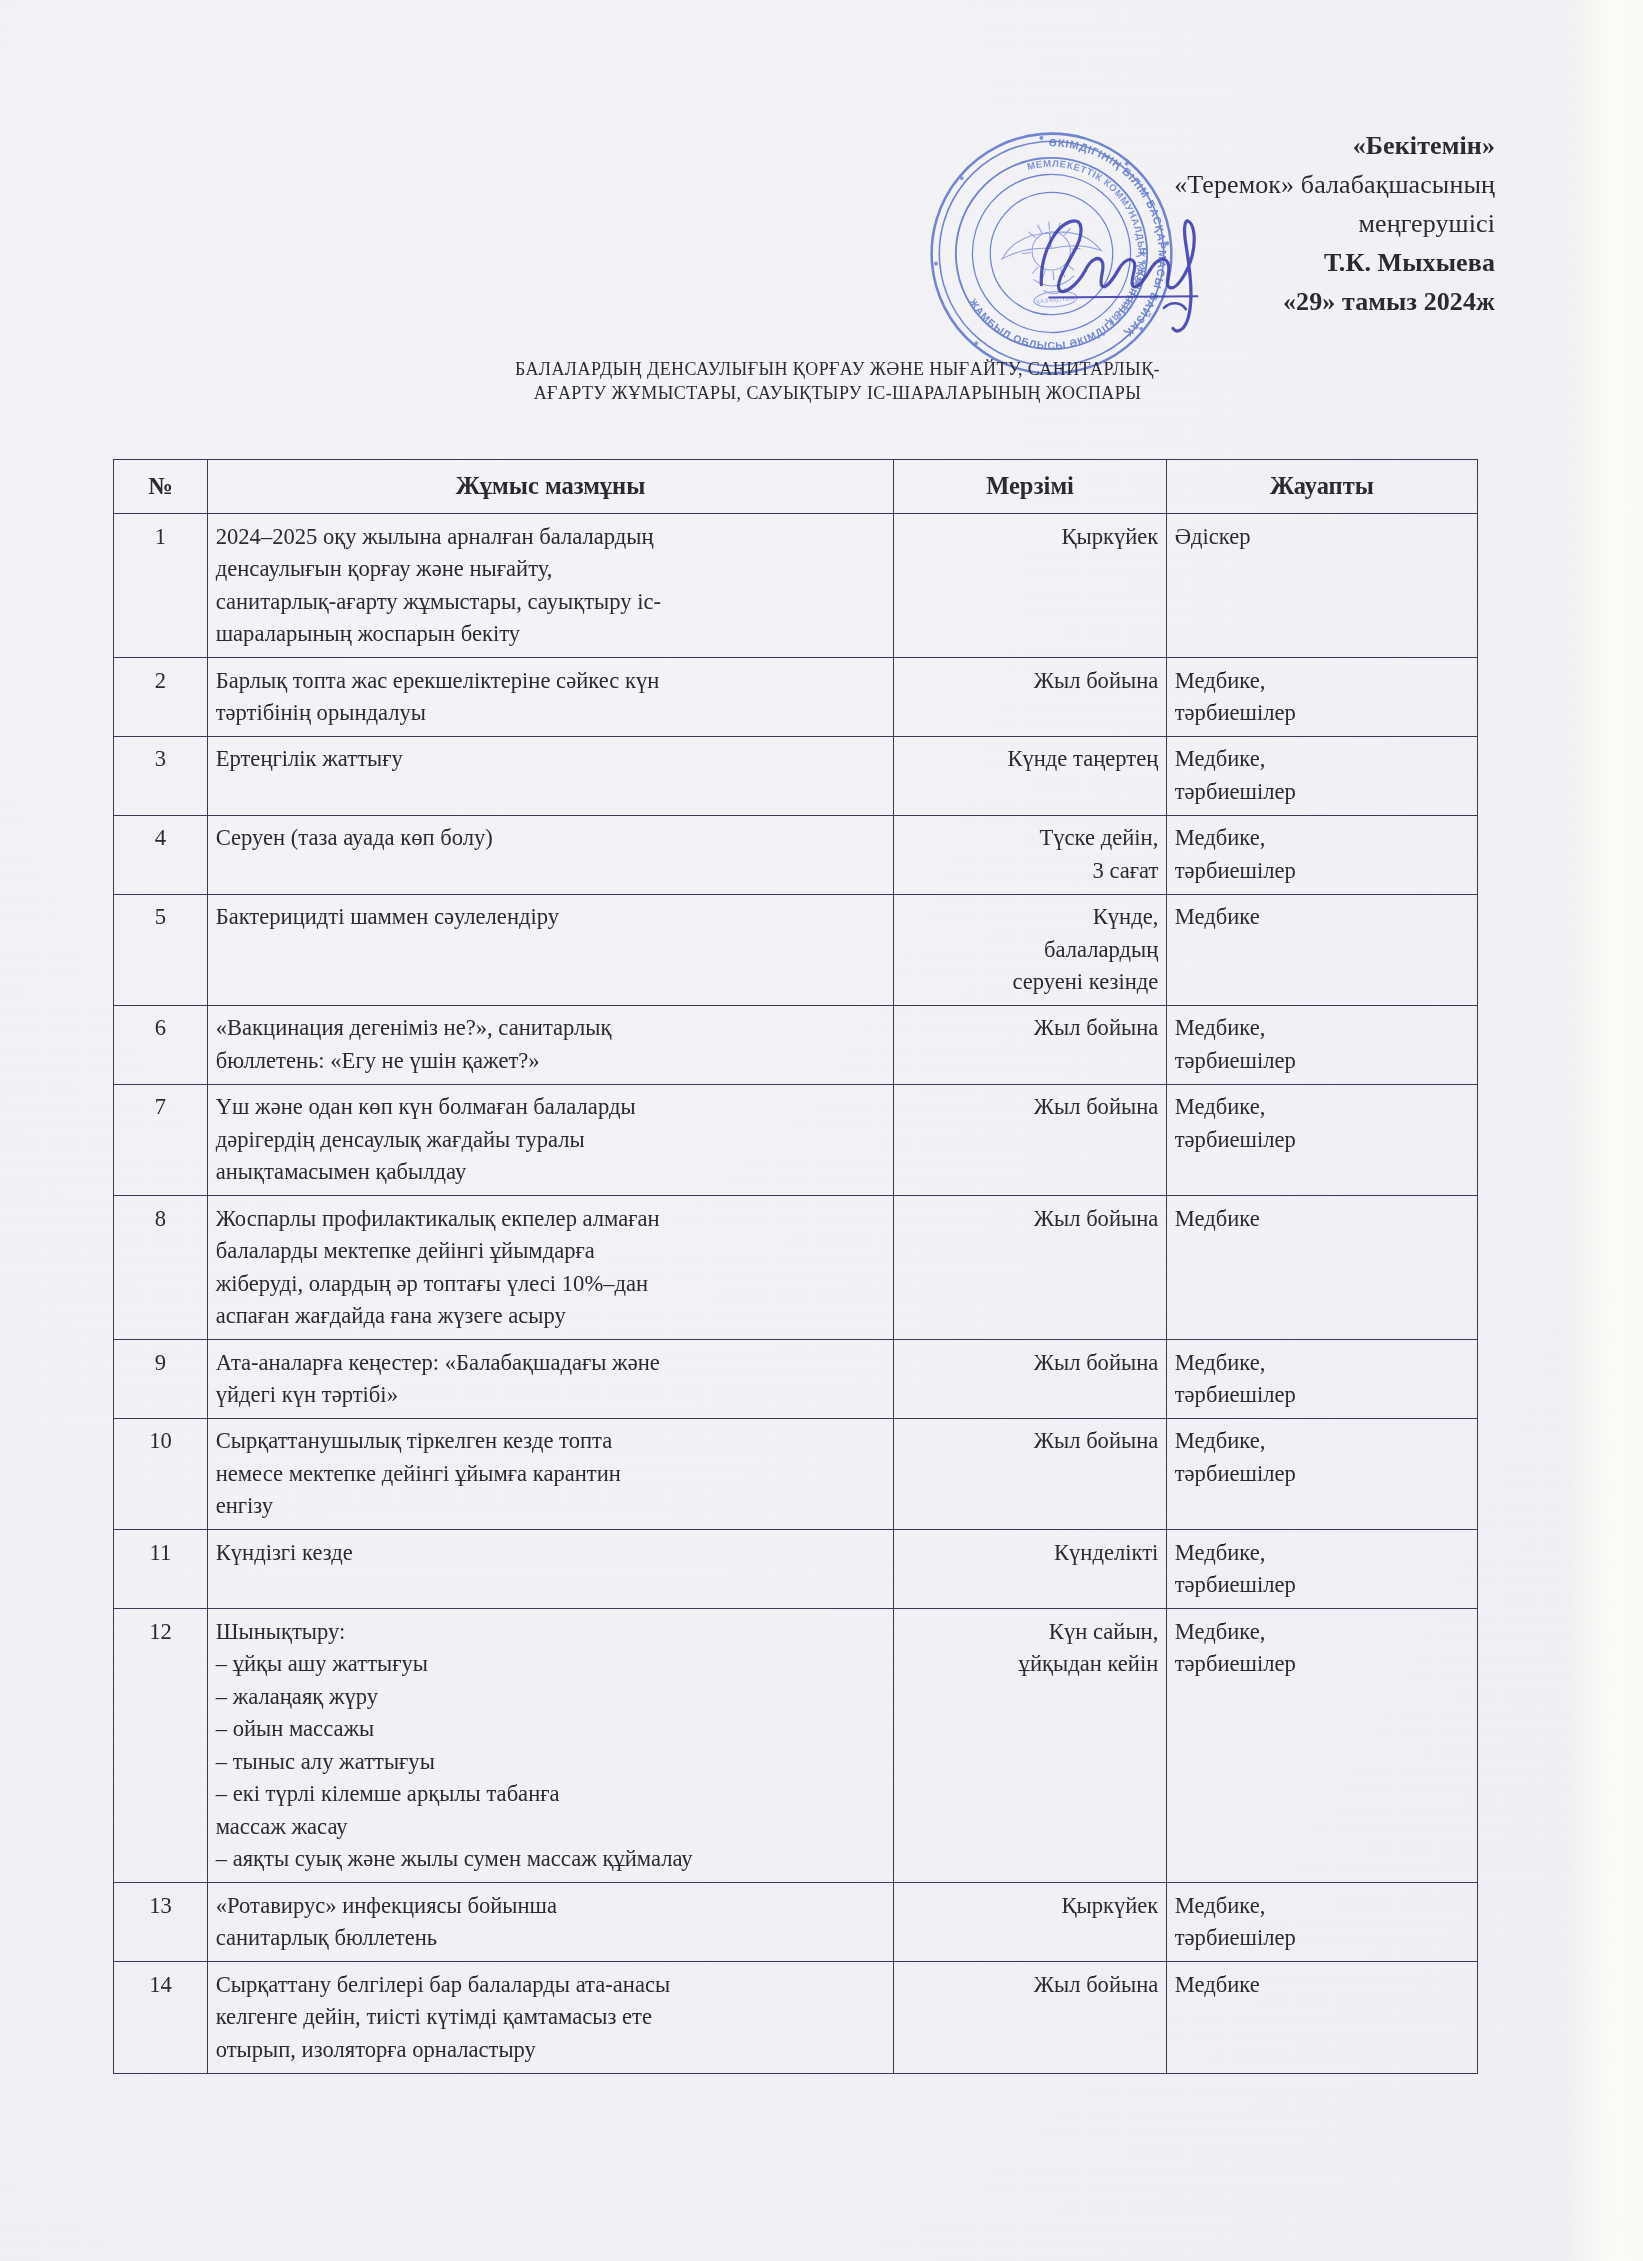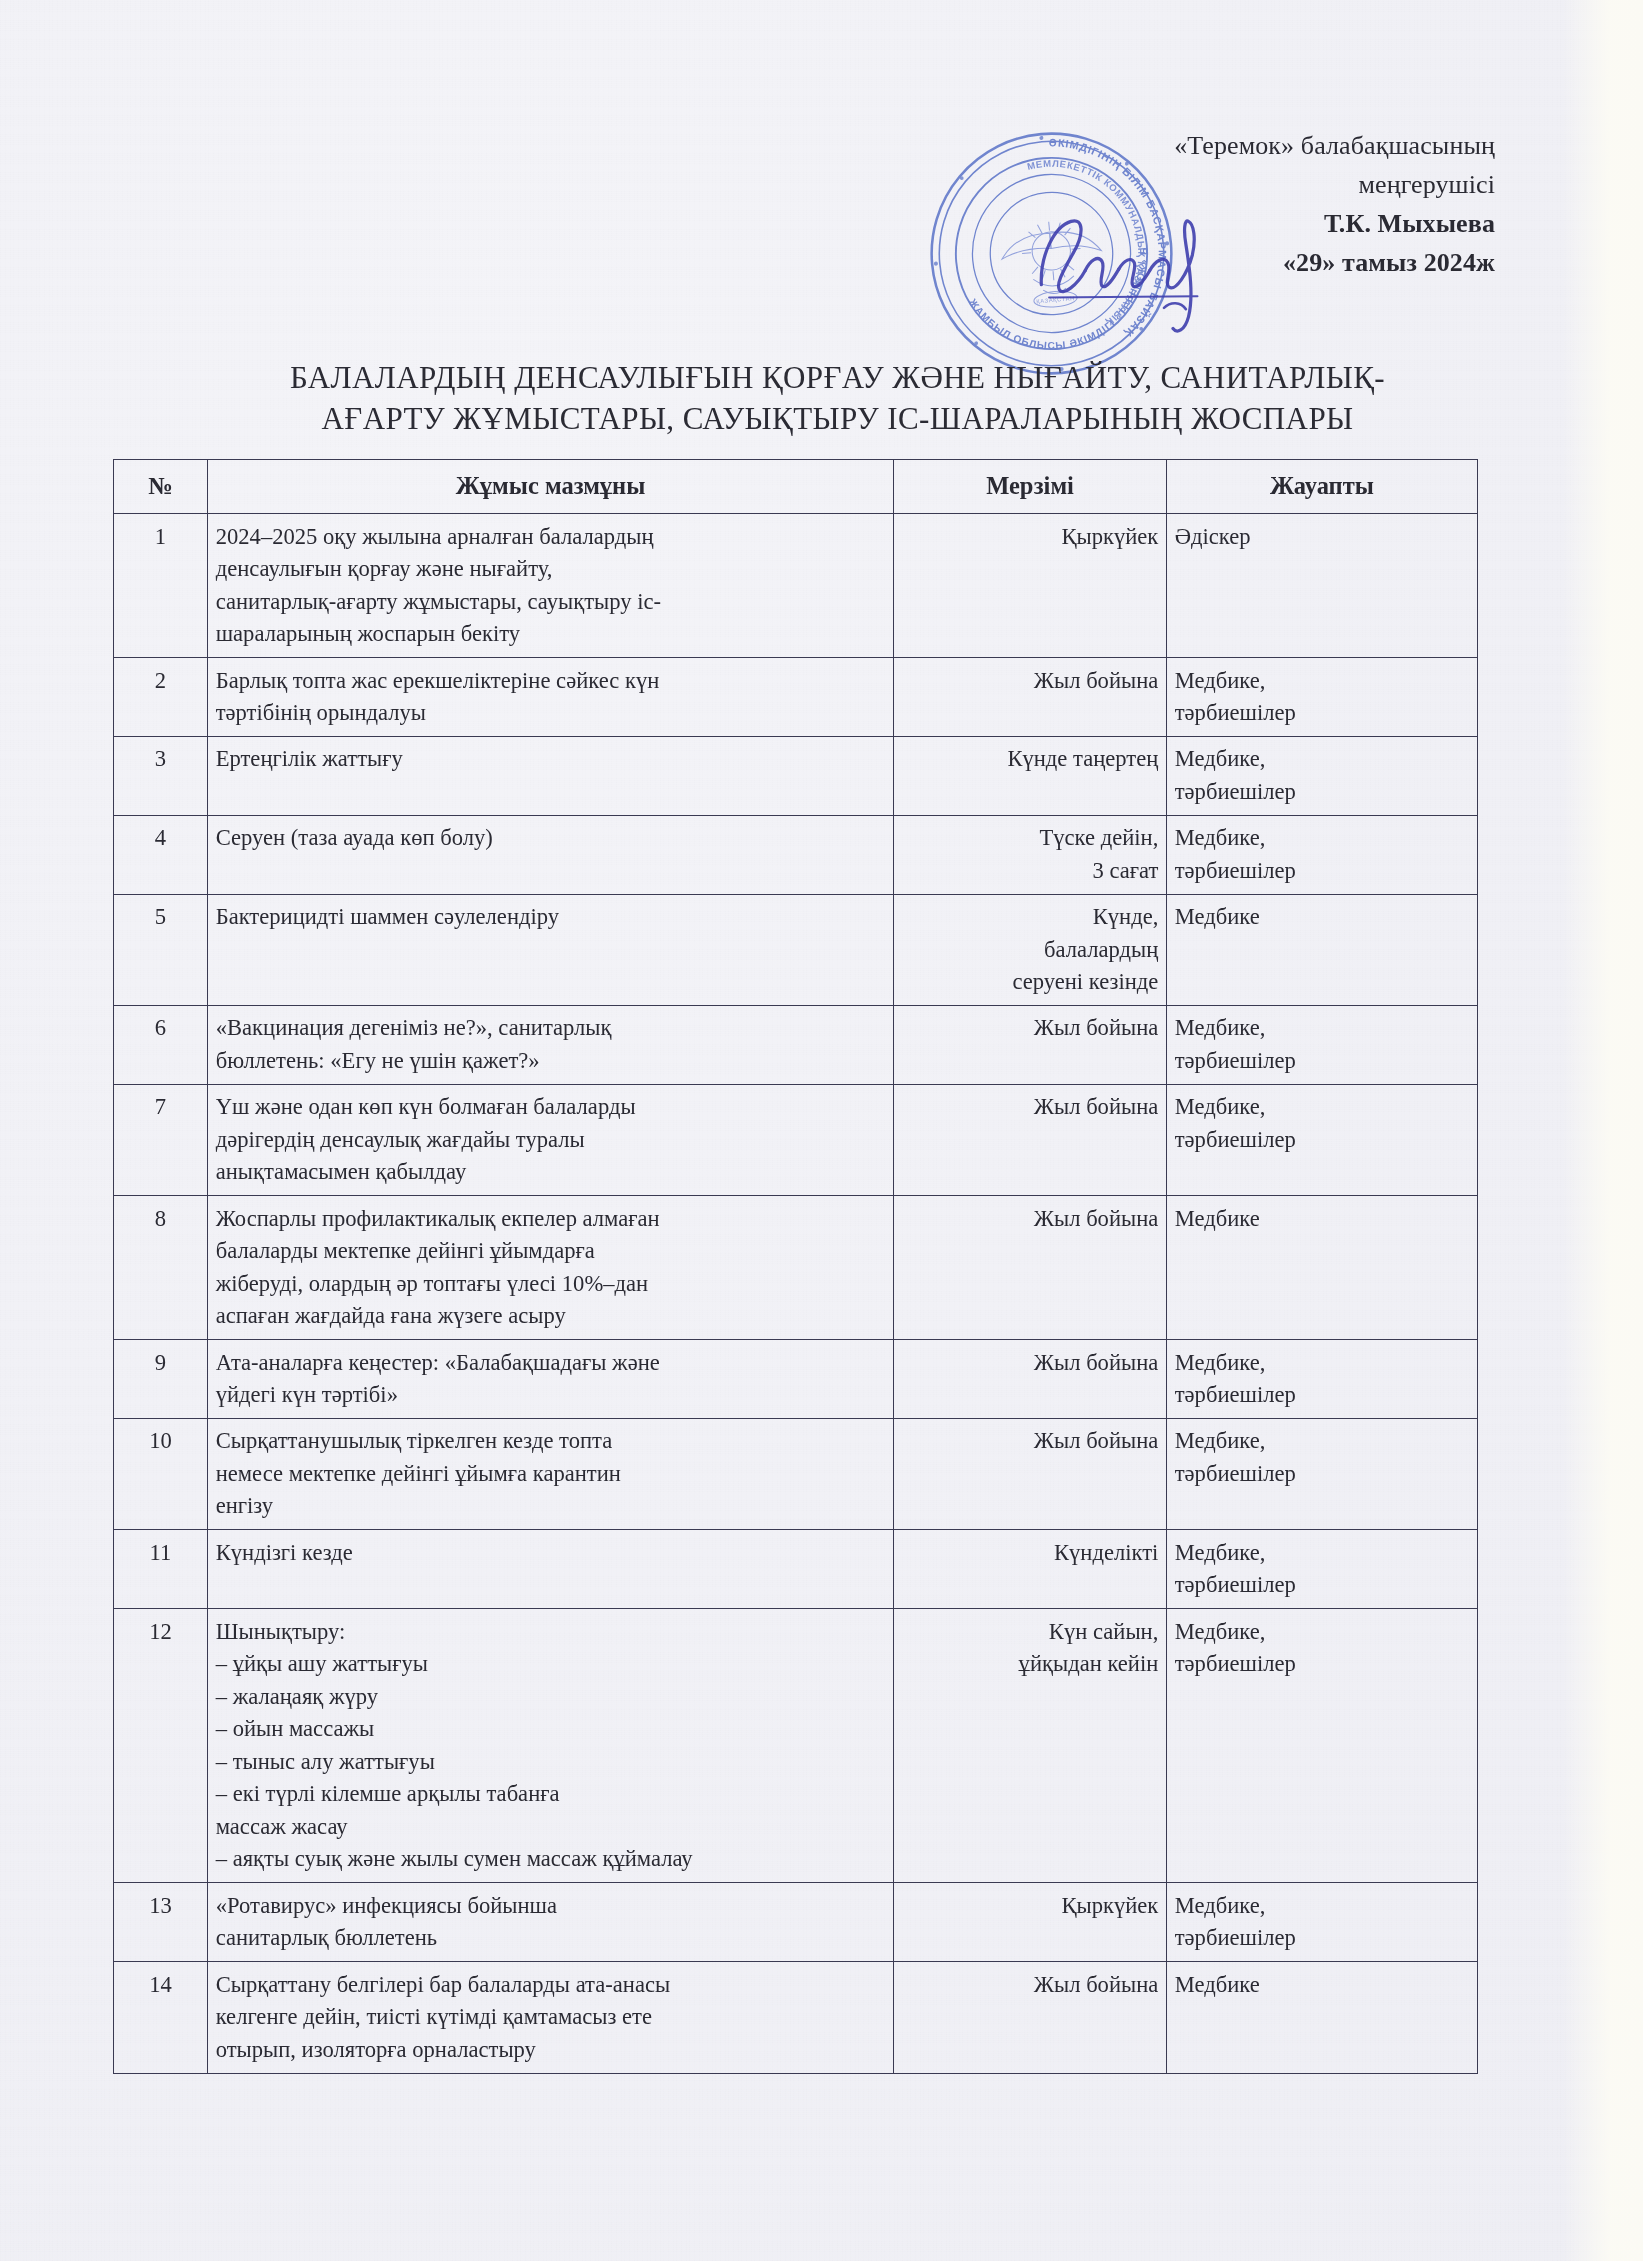--- a/index.html
+++ b/index.html
@@ -69,21 +69,21 @@
     pointer-events:none;
     opacity:.9;
   }
 
   
   #doc-title{
     position:absolute;
     left:219px;top:358px;
     width:1237px;
     text-align:center;
-    font-size:31px;
+    font-size:18px;
     line-height:1.32;
     letter-spacing:0.4px;
     color:#2b2b34;
   }
   #doc-title .ln{display:block;}
 
   
   #plan-table{
     position:absolute;
     left:113px;top:459px;
@@ -189,20 +189,21 @@
       <path d="M16 142 C14 96, 36 52, 62 44 C82 38, 82 64, 66 92 C52 118, 38 140, 44 150 C50 160, 72 142, 84 120" stroke-width="5"></path>
       <path d="M84 120 C92 104, 104 96, 110 106 C116 116, 104 136, 110 144 C116 150, 128 132, 136 118" stroke-width="5"></path>
       <path d="M136 118 C144 104, 156 98, 160 108 C164 118, 152 138, 158 144 C164 150, 176 134, 184 120" stroke-width="5"></path>
       <path d="M184 120 C192 106, 206 96, 212 108 C218 120, 206 140, 214 146 C224 152, 242 126, 250 96 C256 70, 252 48, 244 44 C238 40, 236 56, 240 80 C246 118, 252 160, 244 192 C238 214, 226 218, 220 210" stroke-width="5"></path>
       <path d="M28 162 L258 160" stroke-width="3"></path>
       <path d="M206 178 C216 168, 232 168, 240 180" stroke-width="4"></path>
     </g>
   </svg>
 
   <div id="approval">
+    <span class="ln bold">«Бекітемін»</span>
     <span class="ln">«Теремок» балабақшасының</span>
     <span class="ln">меңгерушісі</span>
     <span class="ln bold">Т.К. Мыхыева</span>
     <span class="ln bold">«29» тамыз 2024ж</span>
   </div>
 
   <div id="doc-title">
     <span class="ln">БАЛАЛАРДЫҢ ДЕНСАУЛЫҒЫН ҚОРҒАУ ЖӘНЕ НЫҒАЙТУ, САНИТАРЛЫҚ-</span>
     <span class="ln">АҒАРТУ ЖҰМЫСТАРЫ, САУЫҚТЫРУ ІС-ШАРАЛАРЫНЫҢ ЖОСПАРЫ</span>
   </div>

